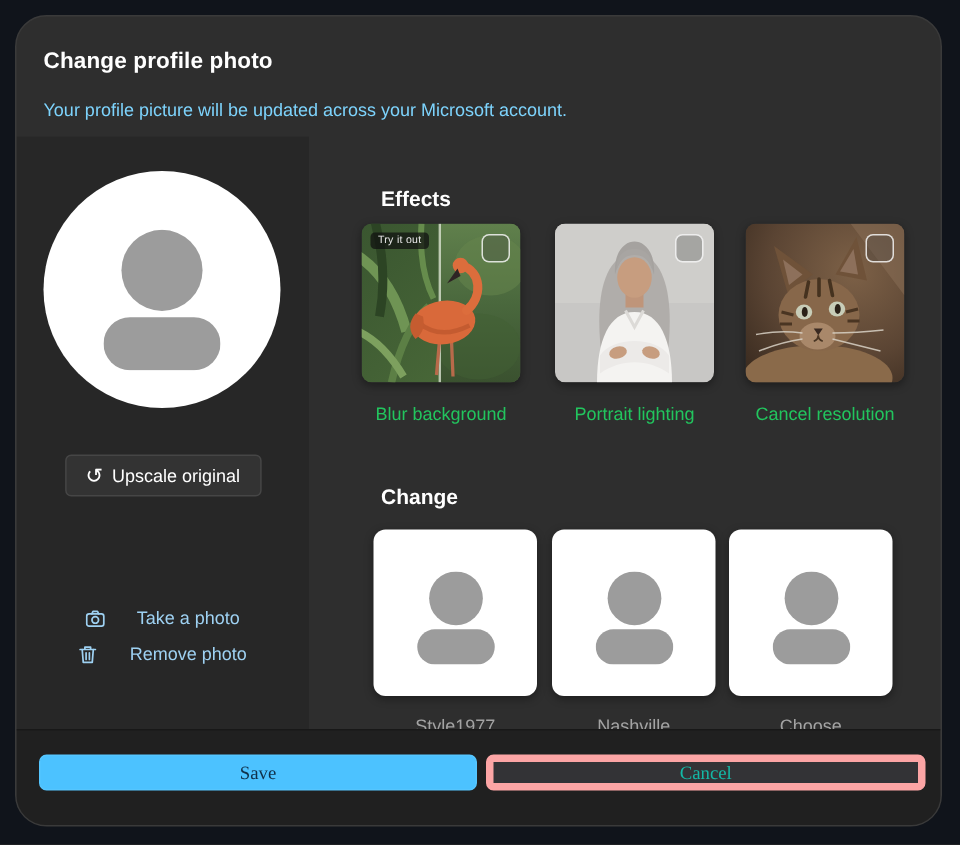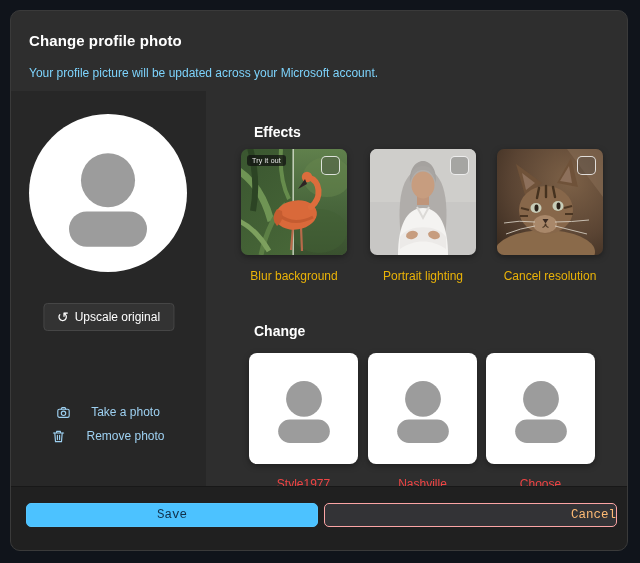--- a/index.html
+++ b/index.html
@@ -5,21 +5,21 @@
   * { box-sizing: border-box; margin: 0; padding: 0; }
   html,body { width:640px; height:563px; }
   body {
     background:#10141b;
     font-family:"Liberation Sans", sans-serif;
     overflow:hidden;
     position:relative;
   }
   .dialog {
     position:absolute; left:10px; top:10px; width:618px; height:541px;
-    background:#2e2e2e; border:1px solid #3a3a3a; border-radius:10px;
+    background:#2e2e2e; border:1px solid #3a3a3a; border-radius:21px;
     overflow:hidden;
   }
   .dlg-title {
     position:absolute; left:18px; top:21px;
     font-size:15px; font-weight:700; color:#ffffff; letter-spacing:.1px;
   }
   .dlg-subtitle {
     position:absolute; left:18px; top:55px;
     font-size:12px; color:#7dd3fc;
   }
@@ -74,53 +74,53 @@
     border:1.6px solid rgba(255,255,255,.8); border-radius:5px;
     background:rgba(70,70,70,.30); cursor:pointer;
   }
   .badge {
     position:absolute; top:6px; left:6px;
     background:rgba(15,15,15,.72); color:#e9e9e9;
     font-size:7px; padding:2px 5px; border-radius:3px; letter-spacing:.2px;
   }
   .card-label {
     position:absolute; top:178px; width:106px; text-align:center;
-    font-size:12px; color:#eab308; white-space:nowrap;
+    font-size:12px; color:#22c55e; white-space:nowrap;
   }
   #label-blur { left:230px; } #label-portrait { left:359px; } #label-upscale { left:486px; }
   .filter-card {
     position:absolute; top:262px; width:109px; height:111px;
     background:#ffffff; border-radius:8px; cursor:pointer;
     display:flex; align-items:center; justify-content:center;
     box-shadow:0 2px 6px rgba(0,0,0,.35);
   }
   .filter-card svg { width:52px; height:62px; margin-top:6px; }
   #fcard-1 { left:238px; } #fcard-2 { left:357px; } #fcard-3 { left:475px; }
   .filter-label {
     position:absolute; top:386px; width:109px; text-align:center;
-    font-size:12px; color:#ef4444; white-space:nowrap;
+    font-size:12px; color:#a3a3a3; white-space:nowrap;
   }
   #flabel-1 { left:238px; } #flabel-2 { left:357px; } #flabel-3 { left:475px; }
   
   .footer {
     position:absolute; left:0; right:0; bottom:0; height:64px;
     background:#202020; border-top:1px solid #181818;
   }
   .btn {
     position:absolute; top:16px; height:24px; border-radius:5px;
-    font-size:12.5px; font-family:Liberation Mono, monospace; cursor:pointer;
+    font-size:12.5px; font-family:Liberation Serif, serif; cursor:pointer;
   }
   .btn-save {
     left:15px; width:292px;
     background:var(--accent,#4cc2ff); border:1px solid #55c6ff;
     color:#10304a; font-weight:400;
   }
   .btn-cancel {
     left:313px; width:293px;
-    background:#333336; border:1px solid #fca5a5; color:#fdba74;text-align:right;
+    background:#333336; border:5px solid #fca5a5; color:#14b8a6;
   }
 </style>
 </head>
 <body>
 
 <div class="dialog">
 
   <div class="dlg-title">Change profile photo</div>
   <div class="dlg-subtitle">Your profile picture will be updated across your Microsoft account.</div>
 

